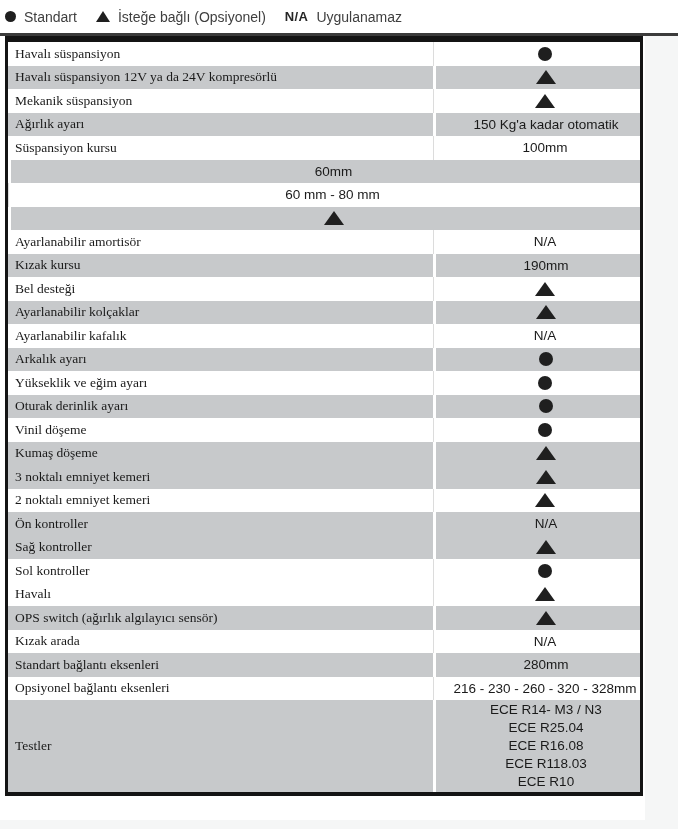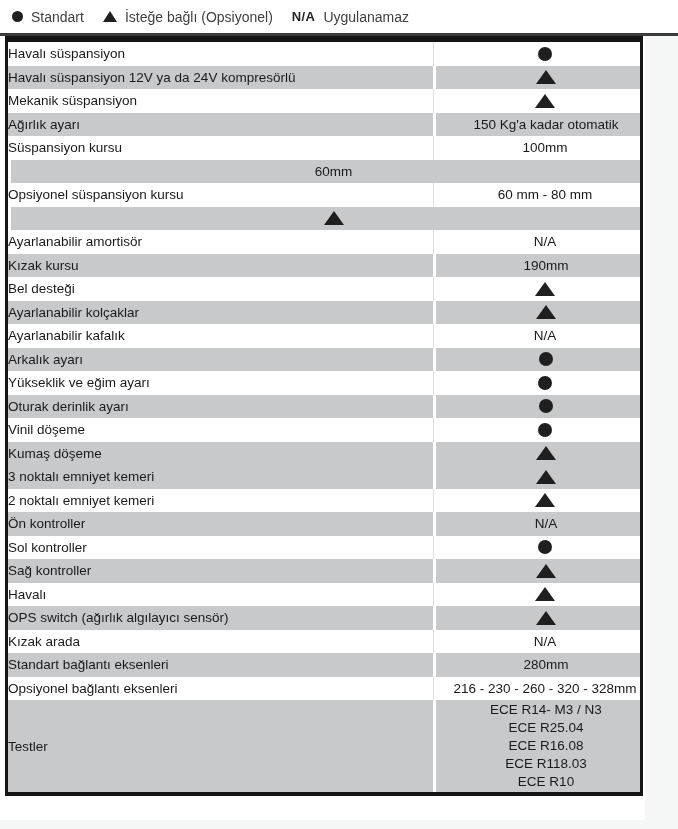--- a/index.html
+++ b/index.html
@@ -11,21 +11,21 @@
   
   .shade-right  { position:absolute; top:36px; right:0; width:33px; height:793px; background:#f5f6f6; z-index:0; }
   .shade-bottom { position:absolute; top:820px; left:0; width:678px; height:9px; background:#f5f6f6; z-index:0; }
 
   
   .legend {
     position:relative; z-index:1;
     height:36px; background:#ffffff;
     border-bottom:3px solid #3b3b3b;
     display:flex; align-items:center;
-    padding-left:12px; gap:19px;
+    padding-left:5px; gap:19px;
   }
   .legend-item { display:flex; align-items:center; gap:8px; font-size:14px; color:#3f3f3f; }
   .legend .dot { width:11px; height:11px; }
   .legend .tri { border-left-width:7px; border-right-width:7px; border-bottom-width:11px; }
   .legend .na  { font-weight:700; font-size:13px; color:#262626; letter-spacing:0.4px; }
 
   
   .dot {
     display:inline-block; width:14px; height:14px;
     border-radius:50%; background:#1f1f1f;
@@ -46,21 +46,22 @@
     border-bottom-width:4px;
     background:#ffffff;
   }
   .row { display:flex; height:23.5px; background:#ffffff; }
   .row.gray { background:#c7c9cb; }
   .row.tall { height:92px; }
   .cell { color:#1a1a1a; font-size:13.5px; }
   .cell.label {
     width:425px; flex:0 0 425px;
     display:flex; align-items:center;
-    white-space:nowrap; overflow:hidden;
+    padding-left:7px;
+    white-space:nowrap; overflow:hidden;font-family:Liberation Serif, serif;
   }
   .cell.value {
     flex:1;
     display:flex; flex-direction:column;
     align-items:center; justify-content:center;
     text-align:center;
     border-left:1px solid #dcdcdc;
     padding-left:16px;
   }
   .row.gray .cell.value { border-left:3px solid #ffffff; }
@@ -111,21 +112,20 @@
       <div class="cell value">150 Kg'a kadar otomatik</div>
     </div>
     <div class="row">
       <div class="cell label">Süspansiyon kursu</div>
       <div class="cell value">100mm</div>
     </div>
     <div class="row gray">
       <div class="cell value">60mm</div>
     </div>
     <div class="row">
-      <div class="cell label">Opsiyonel süspansiyon kursu</div>
       <div class="cell value">60 mm - 80 mm</div>
     </div>
     <div class="row gray">
       <div class="cell value">
         <span class="tri"></span>
       </div>
     </div>
     <div class="row">
       <div class="cell label">Ayarlanabilir amortisör</div>
       <div class="cell value">N/A</div>
@@ -189,30 +189,30 @@
     <div class="row">
       <div class="cell label">2 noktalı emniyet kemeri</div>
       <div class="cell value">
         <span class="tri"></span>
       </div>
     </div>
     <div class="row gray">
       <div class="cell label">Ön kontroller</div>
       <div class="cell value">N/A</div>
     </div>
+    <div class="row gray">
+      <div class="cell label">Sağ kontroller</div>
+      <div class="cell value">
+        <span class="tri"></span>
+      </div>
+    </div>
     <div class="row">
       <div class="cell label">Sol kontroller</div>
       <div class="cell value">
         <span class="dot"></span>
-      </div>
-    </div>
-    <div class="row gray">
-      <div class="cell label">Sağ kontroller</div>
-      <div class="cell value">
-        <span class="tri"></span>
       </div>
     </div>
     <div class="row">
       <div class="cell label">Havalı</div>
       <div class="cell value">
         <span class="tri"></span>
       </div>
     </div>
     <div class="row gray">
       <div class="cell label">OPS switch (ağırlık algılayıcı sensör)</div>

